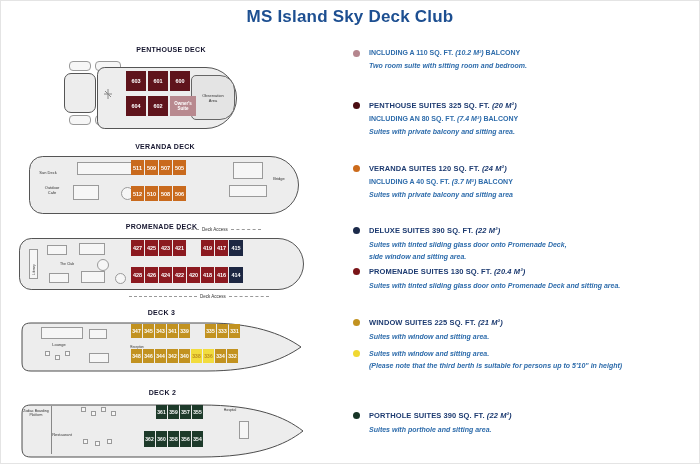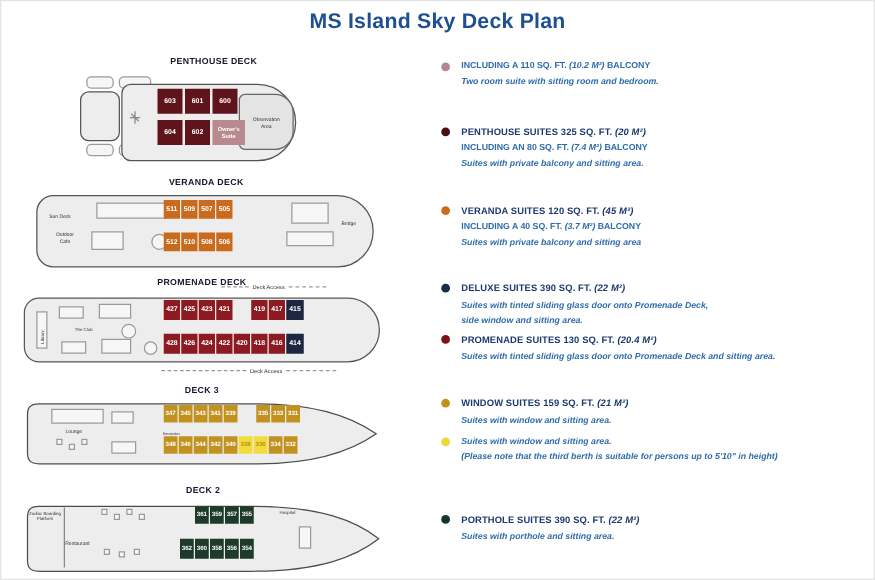--- a/index.html
+++ b/index.html
@@ -55,21 +55,21 @@
   .lg-h{margin:0 0 5px 16px;font-size:7.5px;font-weight:700;color:var(--c-heading_blue,#1c3a70);letter-spacing:.1px;}
   .lg-h i{font-weight:700;}
   .lg-inc{margin:0 0 5px 16px;font-size:7px;font-weight:600;color:var(--c-body_blue,#2e6cab);}
   .lg-desc{margin:0 0 2px 16px;font-size:7px;font-style:italic;font-weight:600;color:var(--c-body_blue,#2e6cab);line-height:1.45;}
 </style>
 </head>
 <body>
 
 <div class="page">
 
-  <h1 class="title">MS Island Sky Deck Plan</h1>
+  <h1 class="title">MS Island Sky Deck Club</h1>
 
   <section class="deck deck-ph" style="left:40px;top:45px;width:260px;height:95px;">
     <div class="deck-title">PENTHOUSE DECK</div>
     <div class="furn" style="left:28px;top:15px;width:22px;height:10px;border-radius:4px;"></div>
     <div class="furn" style="left:54px;top:15px;width:26px;height:10px;border-radius:4px;"></div>
     <div class="furn" style="left:28px;top:69px;width:22px;height:10px;border-radius:4px;"></div>
     <div class="furn" style="left:54px;top:69px;width:26px;height:10px;border-radius:4px;"></div>
     <div class="hull" style="left:23px;top:27px;width:32px;height:40px;border-radius:7px;"></div>
     <div class="hull" style="left:56px;top:21px;width:140px;height:62px;border-radius:8px 32px 32px 8px;"></div>
     <svg class="svg-hull" style="left:60px;top:40px;" width="14" height="16">
@@ -248,41 +248,41 @@
 
     <div class="lg-item" style="top:100px;">
       <span class="lg-bullet" style="background-color: rgb(74, 13, 18);"></span>
       <div class="lg-h"><span>PENTHOUSE SUITES 325 SQ. FT.</span> <i>(20 M²)</i></div>
       <div class="lg-inc"><span>INCLUDING AN 80 SQ. FT.</span> <i>(7.4 M²)</i> <span>BALCONY</span></div>
       <div class="lg-desc">Suites with private balcony and sitting area.</div>
     </div>
 
     <div class="lg-item" style="top:163px;">
       <span class="lg-bullet" style="background-color: rgb(204, 107, 28);"></span>
-      <div class="lg-h"><span>VERANDA SUITES 120 SQ. FT.</span> <i>(45 M²)</i></div>
+      <div class="lg-h"><span>VERANDA SUITES 120 SQ. FT.</span> <i>(24 M²)</i></div>
       <div class="lg-inc"><span>INCLUDING A 40 SQ. FT.</span> <i>(3.7 M²)</i> <span>BALCONY</span></div>
       <div class="lg-desc">Suites with private balcony and sitting area</div>
     </div>
 
     <div class="lg-item" style="top:225px;">
       <span class="lg-bullet" style="background-color: rgb(27, 42, 74);"></span>
       <div class="lg-h"><span>DELUXE SUITES 390 SQ. FT.</span> <i>(22 M²)</i></div>
       <div class="lg-desc">Suites with tinted sliding glass door onto Promenade Deck,</div>
       <div class="lg-desc">side window and sitting area.</div>
     </div>
 
     <div class="lg-item" style="top:266px;">
       <span class="lg-bullet" style="background-color: rgb(122, 20, 24);"></span>
       <div class="lg-h"><span>PROMENADE SUITES 130 SQ. FT.</span> <i>(20.4 M²)</i></div>
       <div class="lg-desc">Suites with tinted sliding glass door onto Promenade Deck and sitting area.</div>
     </div>
 
     <div class="lg-item" style="top:317px;">
       <span class="lg-bullet" style="background-color: rgb(194, 146, 32);"></span>
-      <div class="lg-h"><span>WINDOW SUITES 159 SQ. FT.</span> <i>(21 M²)</i></div>
+      <div class="lg-h"><span>WINDOW SUITES 225 SQ. FT.</span> <i>(21 M²)</i></div>
       <div class="lg-desc">Suites with window and sitting area.</div>
     </div>
 
     <div class="lg-item" style="top:348px;">
       <span class="lg-bullet" style="background-color: rgb(240, 216, 50);"></span>
       <div class="lg-desc">Suites with window and sitting area.</div>
       <div class="lg-desc">(Please note that the third berth is suitable for persons up to 5'10" in height)</div>
     </div>
 
     <div class="lg-item" style="top:410px;">

